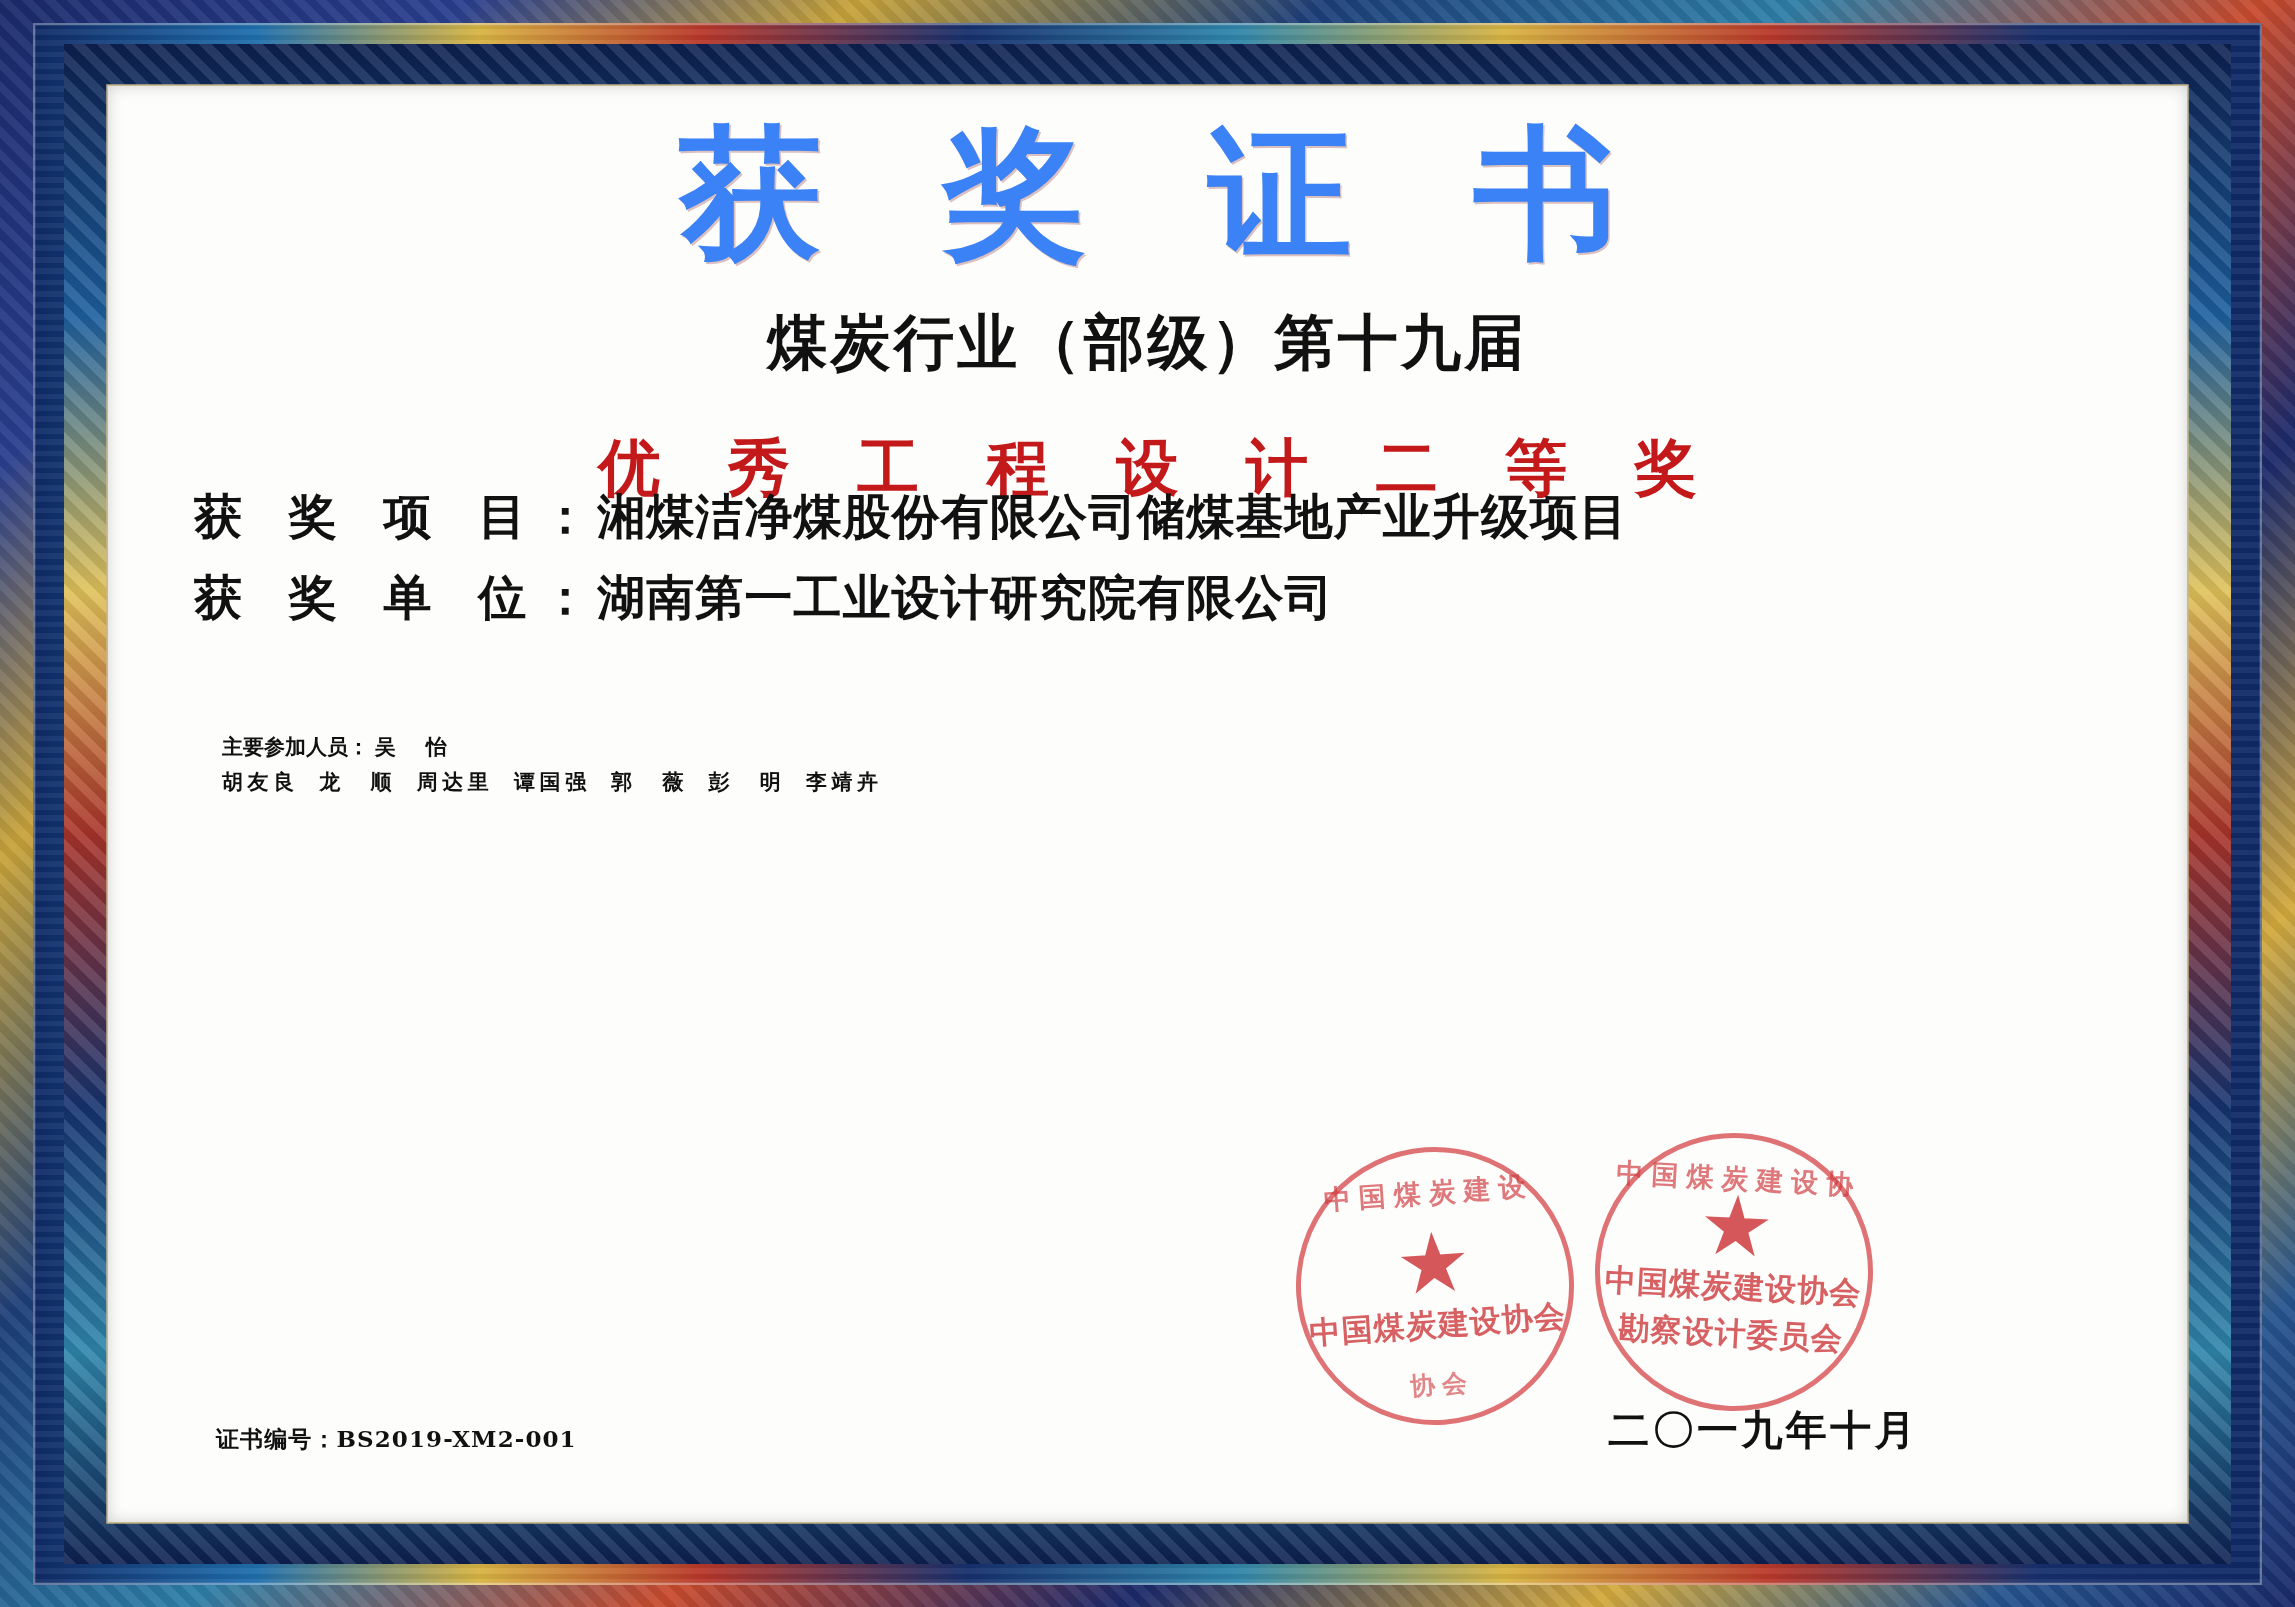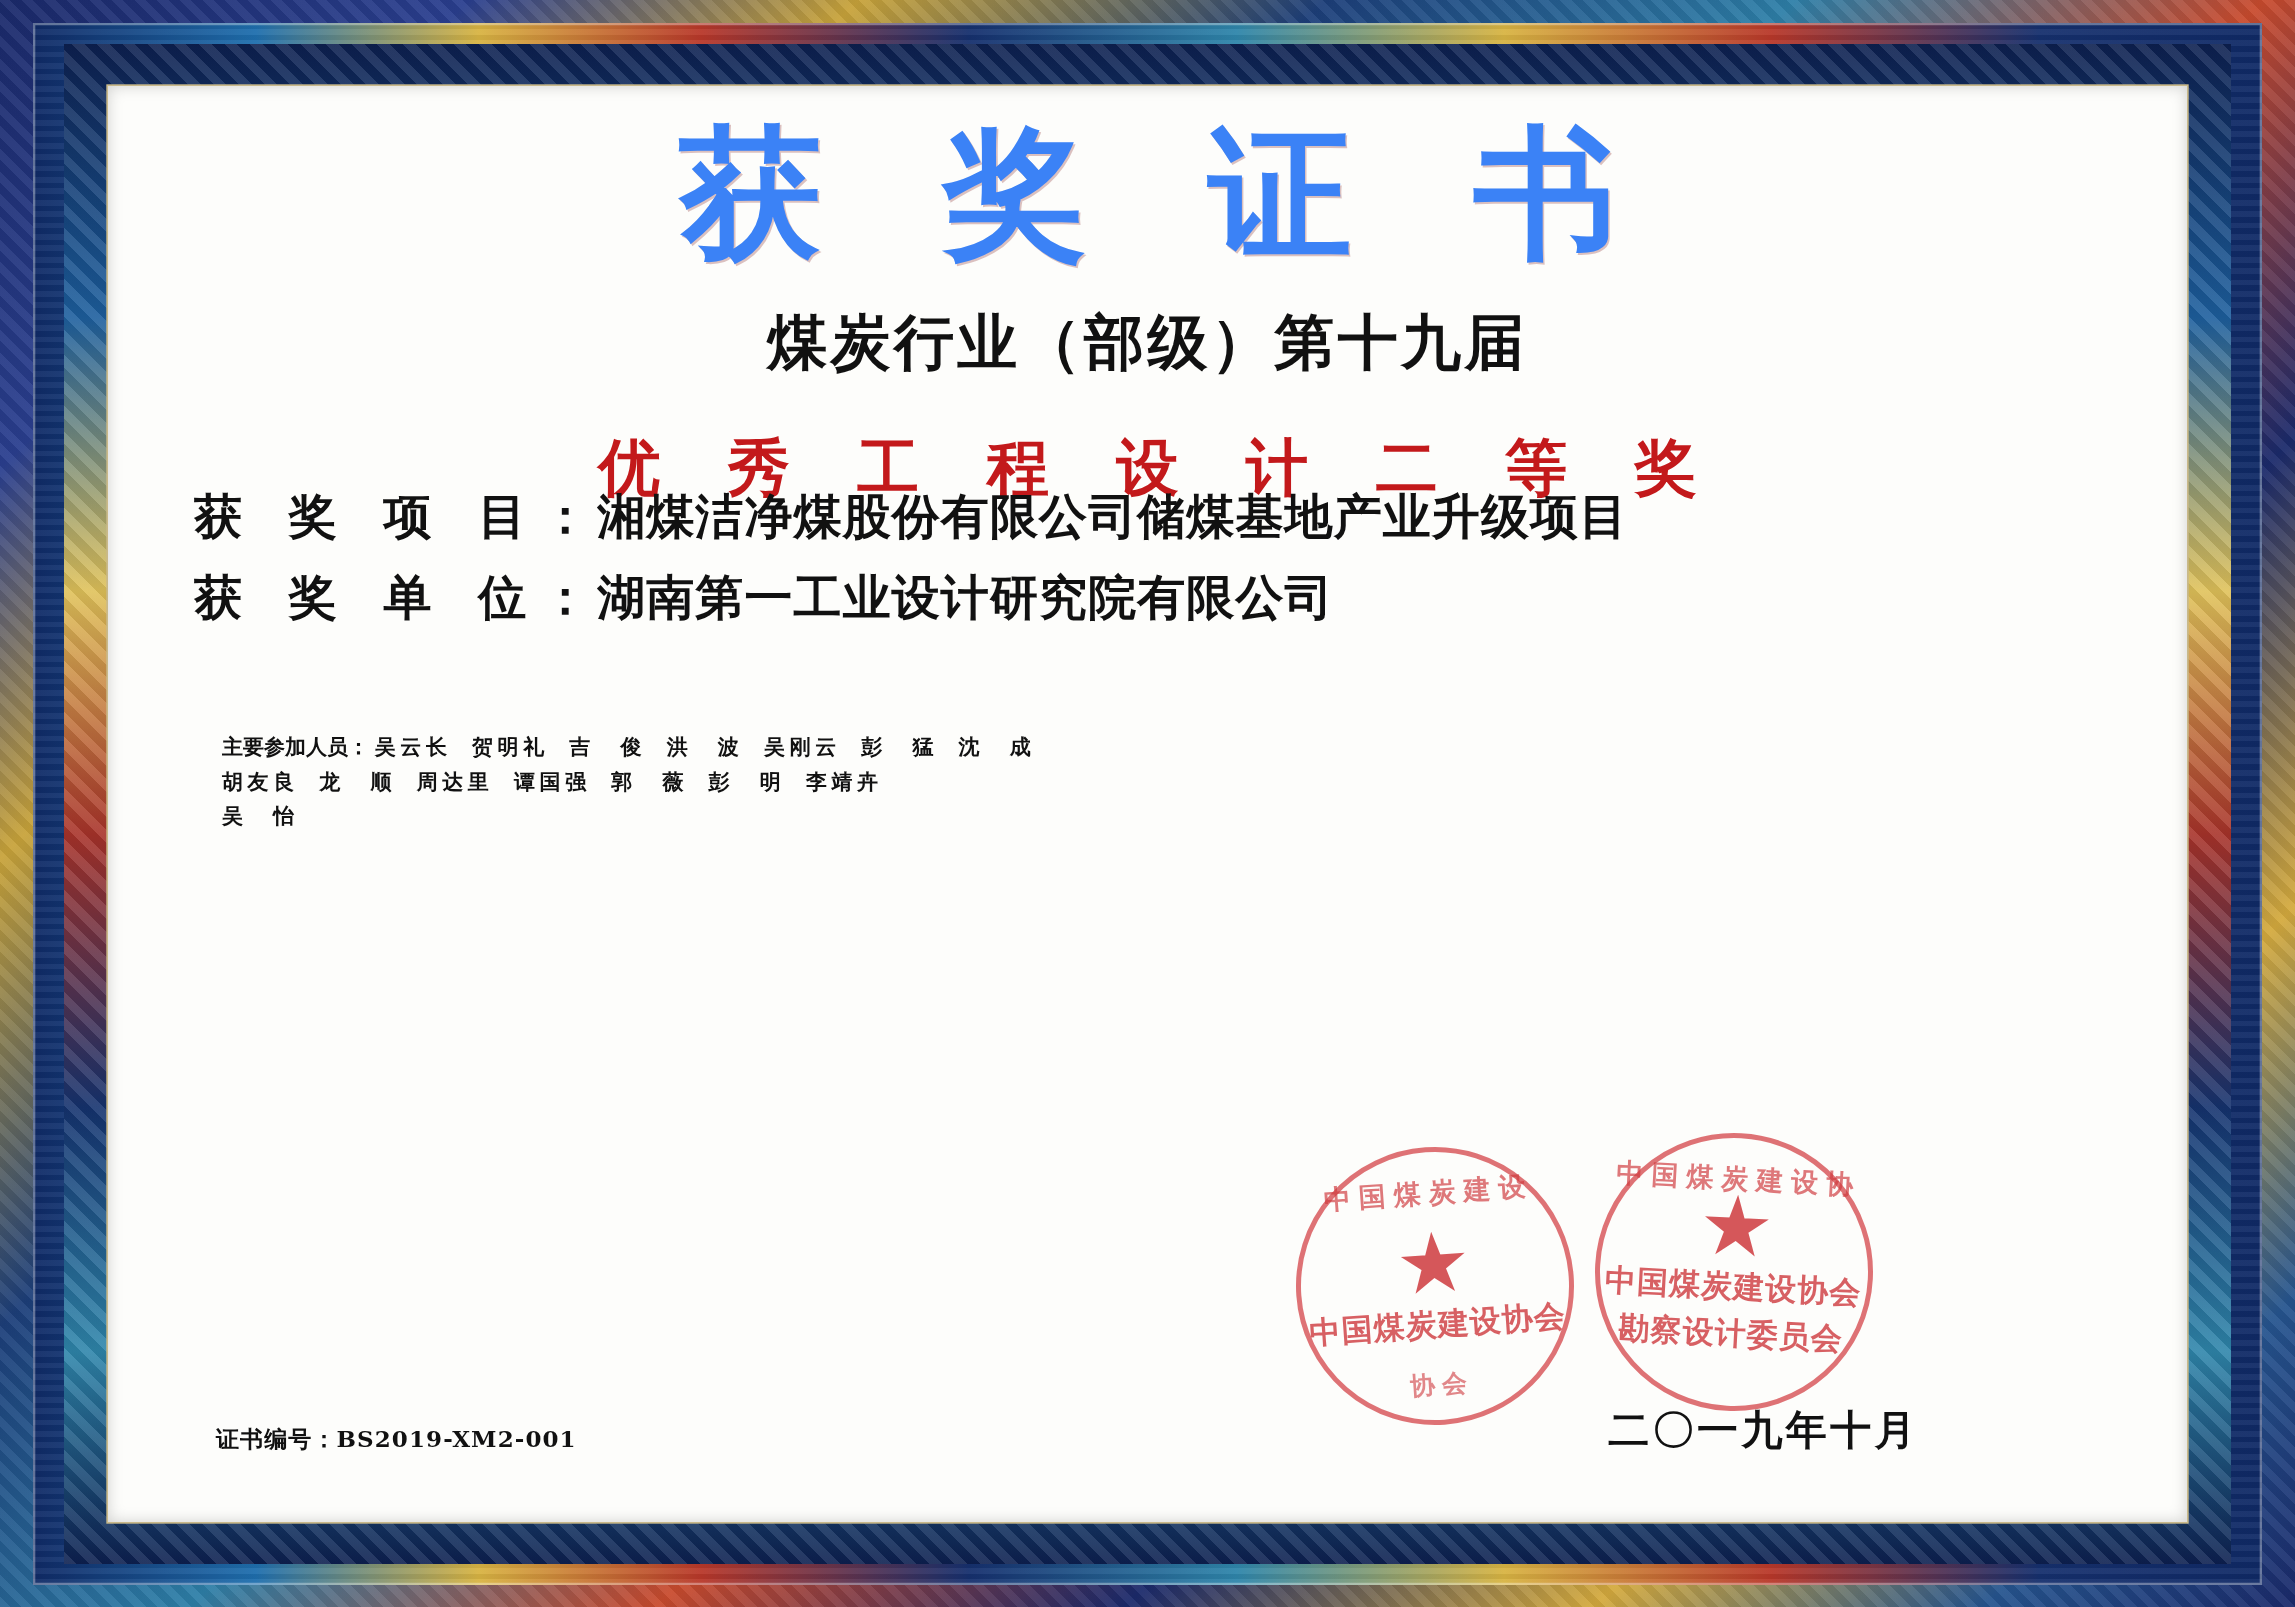--- a/index.html
+++ b/index.html
@@ -275,27 +275,24 @@
     <div class="field-row unit">
       <span class="field-label">获 奖 单 位</span>
       <span class="field-colon">：</span>
       <span class="field-value">湖南第一工业设计研究院有限公司</span>
     </div>
 
     <div class="members">
       <span class="members-label">主要参加人员：</span>
       <div class="members-lines">
         <div class="member-line">
-          <span class="name">吴云长</span><span class="name">贺明礼</span><span class="name">吉　俊</span><span class="name">洪　波</span><span class="name">吴刚云</span><span class="name">彭　猛</span><span class="name">沈　成</span>
+          <span class="name">吴　怡</span>
         </div>
         <div class="member-line">
           <span class="name">胡友良</span><span class="name">龙　顺</span><span class="name">周达里</span><span class="name">谭国强</span><span class="name">郭　薇</span><span class="name">彭　明</span><span class="name">李靖卉</span>
-        </div>
-        <div class="member-line">
-          <span class="name">吴　怡</span>
         </div>
       </div>
     </div>
 
     <div class="cert-number">证书编号：BS2019-XM2-001</div>
     <div class="issue-date">二〇一九年十月</div>
 
     <div class="seal seal-a">
       <span class="seal-arc-top">中国煤炭建设</span>
       <span class="seal-star">★</span>

